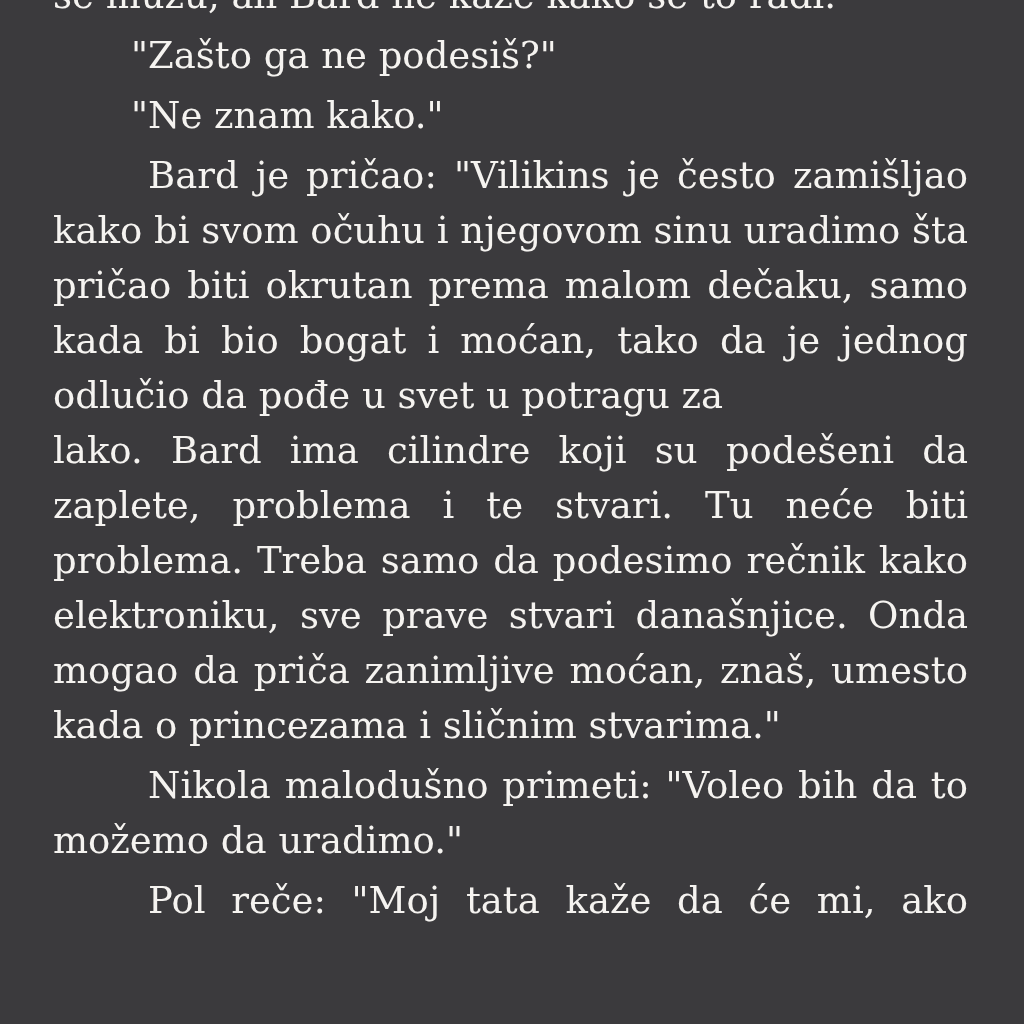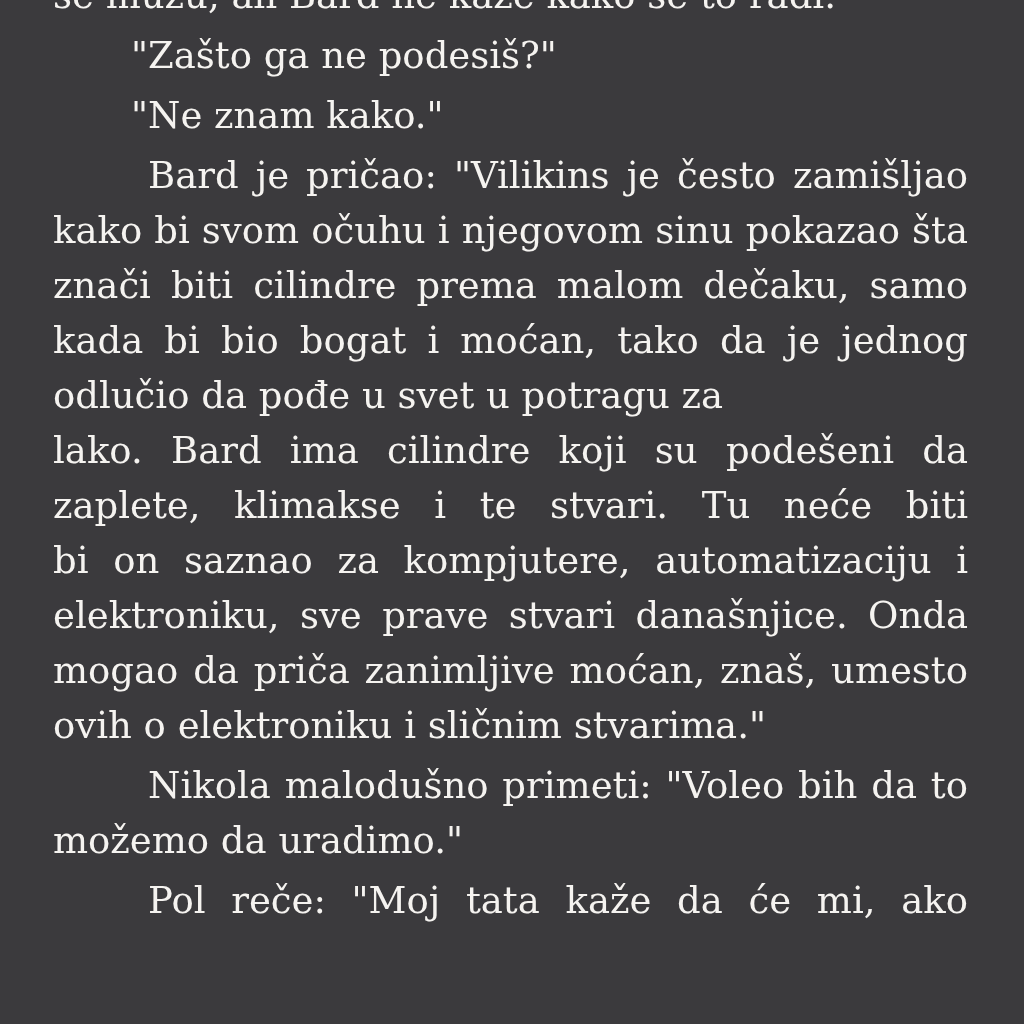--- a/index.html
+++ b/index.html
@@ -47,27 +47,27 @@
 </style>
 </head>
 <body>
 
 <div class="page">
   <div class="content">
     <div class="line">se muzu, ali Bard ne kaže kako se to radi.</div>
     <div class="line indent-q pstart">"Zašto ga ne podesiš?"</div>
     <div class="line indent-q pstart">"Ne znam kako."</div>
     <div class="line justify indent pstart">Bard je pričao: "Vilikins je često zamišljao</div>
-    <div class="line justify">kako bi svom očuhu i njegovom sinu pokazao šta</div>
-    <div class="line justify">znači biti cilindre prema malom dečaku, samo</div>
+    <div class="line justify">kako bi svom očuhu i njegovom sinu uradimo šta</div>
+    <div class="line justify">pričao biti okrutan prema malom dečaku, samo</div>
     <div class="line justify">kada bi bio bogat i moćan, tako da je jednog dana</div>
     <div class="line">odlučio da pođe u svet u potragu za bogatstvom."</div>
     <div class="line justify">lako. Bard ima cilindre koji su podešeni da pamte</div>
-    <div class="line justify">zaplete, klimakse i te stvari. Tu neće biti</div>
-    <div class="line justify">bi on saznao za kompjutere, automatizaciju i</div>
+    <div class="line justify">zaplete, problema i te stvari. Tu neće biti</div>
+    <div class="line justify">problema. Treba samo da podesimo rečnik kako</div>
     <div class="line justify">elektroniku, sve prave stvari današnjice. Onda bi</div>
     <div class="line justify">mogao da priča zanimljive moćan, znaš, umesto</div>
-    <div class="line">ovih o elektroniku i sličnim stvarima."</div>
+    <div class="line">kada o princezama i sličnim stvarima."</div>
     <div class="line justify indent pstart">Nikola malodušno primeti: "Voleo bih da to</div>
     <div class="line">možemo da uradimo."</div>
     <div class="line justify indent pstart">Pol reče: "Moj tata kaže da će mi, ako uspem</div>
   </div>
 </div>
 
 </body></html>

